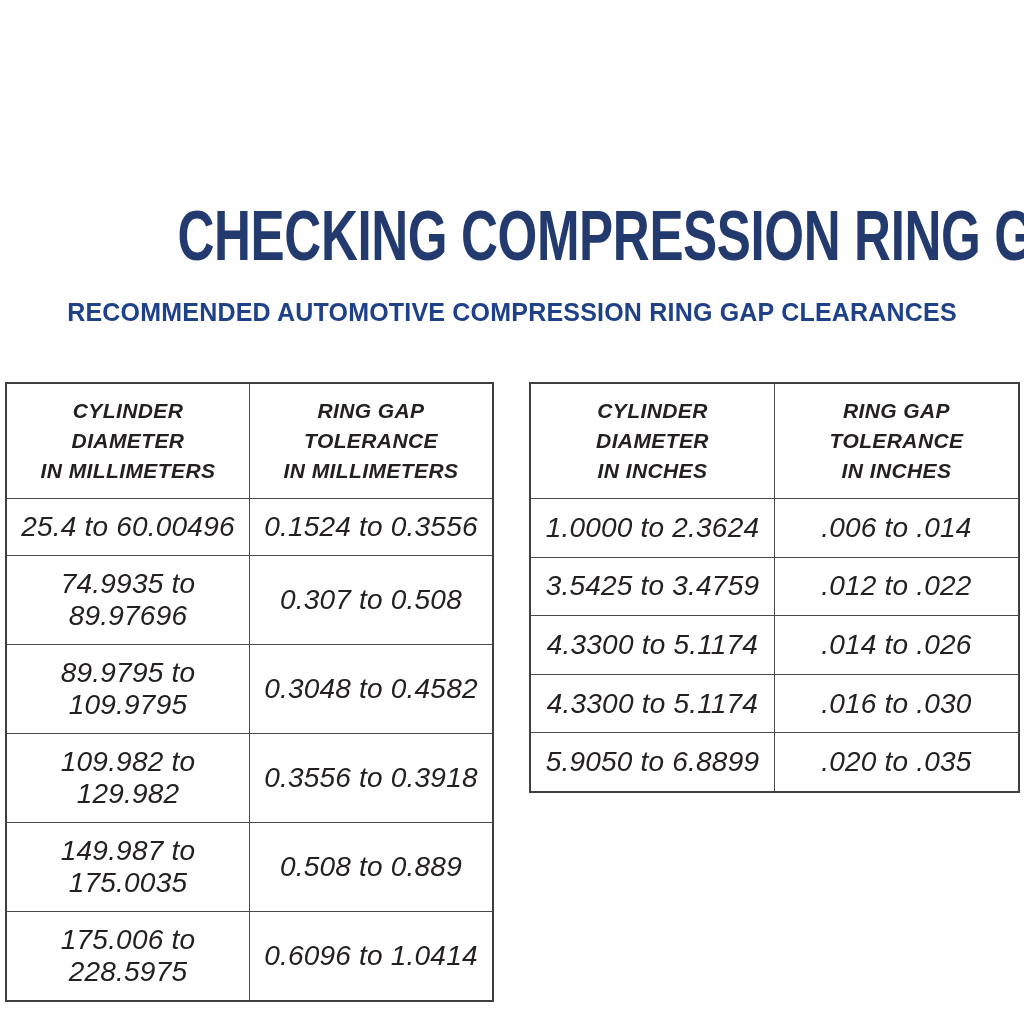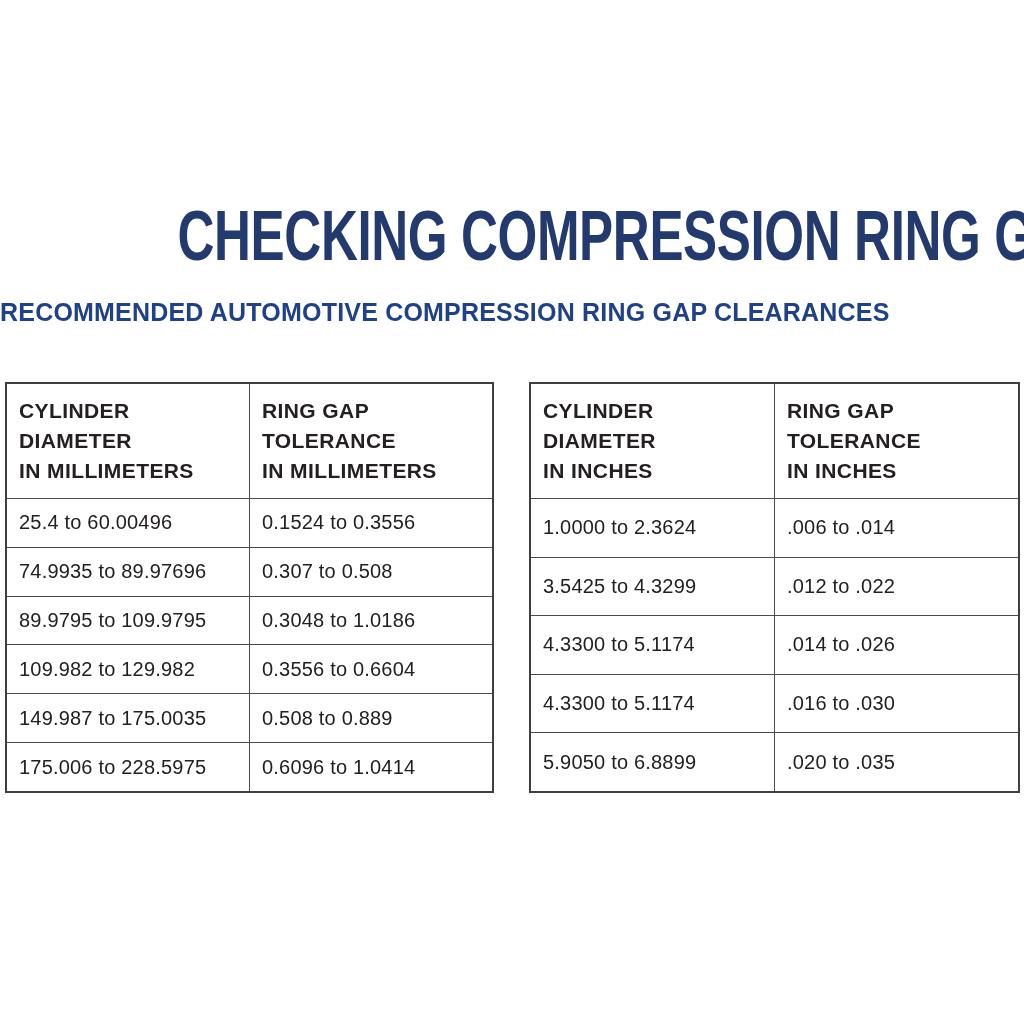--- a/index.html
+++ b/index.html
@@ -34,21 +34,21 @@
     transform: scaleX(0.73);
     transform-origin: center;
   }
 
   
   .subtitle-wrap {
     position: absolute;
     top: 297px;
     left: 0;
     width: 1024px;
-    text-align: left;
+    text-align: center;
   }
   .subtitle-text {
     display: inline-block;
     font-weight: 700;
     font-size: 25px;
     line-height: 30px;
     color: #1e4189;
     letter-spacing: 0.2px;
   }
 
@@ -63,35 +63,36 @@
   table.spec {
     width: 100%;
     height: 411px;
     border-collapse: collapse;
     table-layout: fixed;
     border: 2.5px solid #3f3f3f;
   }
   table.spec th,
   table.spec td {
     border: 1.5px solid #4a4a4a;
-    text-align: left;
+    text-align: center;
     vertical-align: middle;
     color: #242021;
     padding: 12px;
+    font-style: italic;
   }
   table.spec thead tr { height: 101px; }
   table.spec th {
     font-size: 21px;
     font-weight: 700;
     line-height: 30px;
     letter-spacing: 0.4px;
     white-space: pre-line;
   }
   table.spec td {
-    font-size: 20px;
+    font-size: 28px;
     font-weight: 400;
     letter-spacing: 0.2px;
   }
 </style>
 </head>
 <body>
 
 <div class="title-wrap">
   <span class="title-text">CHECKING COMPRESSION RING GAPS</span>
 </div>
@@ -116,25 +117,25 @@
       <tr>
         <td>25.4 to 60.00496</td>
         <td>0.1524 to 0.3556</td>
       </tr>
       <tr>
         <td>74.9935 to 89.97696</td>
         <td>0.307 to 0.508</td>
       </tr>
       <tr>
         <td>89.9795 to 109.9795</td>
-        <td>0.3048 to 1.0186</td>
+        <td>0.3048 to 0.4582</td>
       </tr>
       <tr>
         <td>109.982 to 129.982</td>
-        <td>0.3556 to 0.6604</td>
+        <td>0.3556 to 0.3918</td>
       </tr>
       <tr>
         <td>149.987 to 175.0035</td>
         <td>0.508 to 0.889</td>
       </tr>
       <tr>
         <td>175.006 to 228.5975</td>
         <td>0.6096 to 1.0414</td>
       </tr>
     </tbody>
@@ -152,21 +153,21 @@
 TOLERANCE
 IN INCHES</th>
       </tr>
     </thead>
     <tbody>
       <tr>
         <td>1.0000 to 2.3624</td>
         <td>.006 to .014</td>
       </tr>
       <tr>
-        <td>3.5425 to 4.3299</td>
+        <td>3.5425 to 3.4759</td>
         <td>.012 to .022</td>
       </tr>
       <tr>
         <td>4.3300 to 5.1174</td>
         <td>.014 to .026</td>
       </tr>
       <tr>
         <td>4.3300 to 5.1174</td>
         <td>.016 to .030</td>
       </tr>

